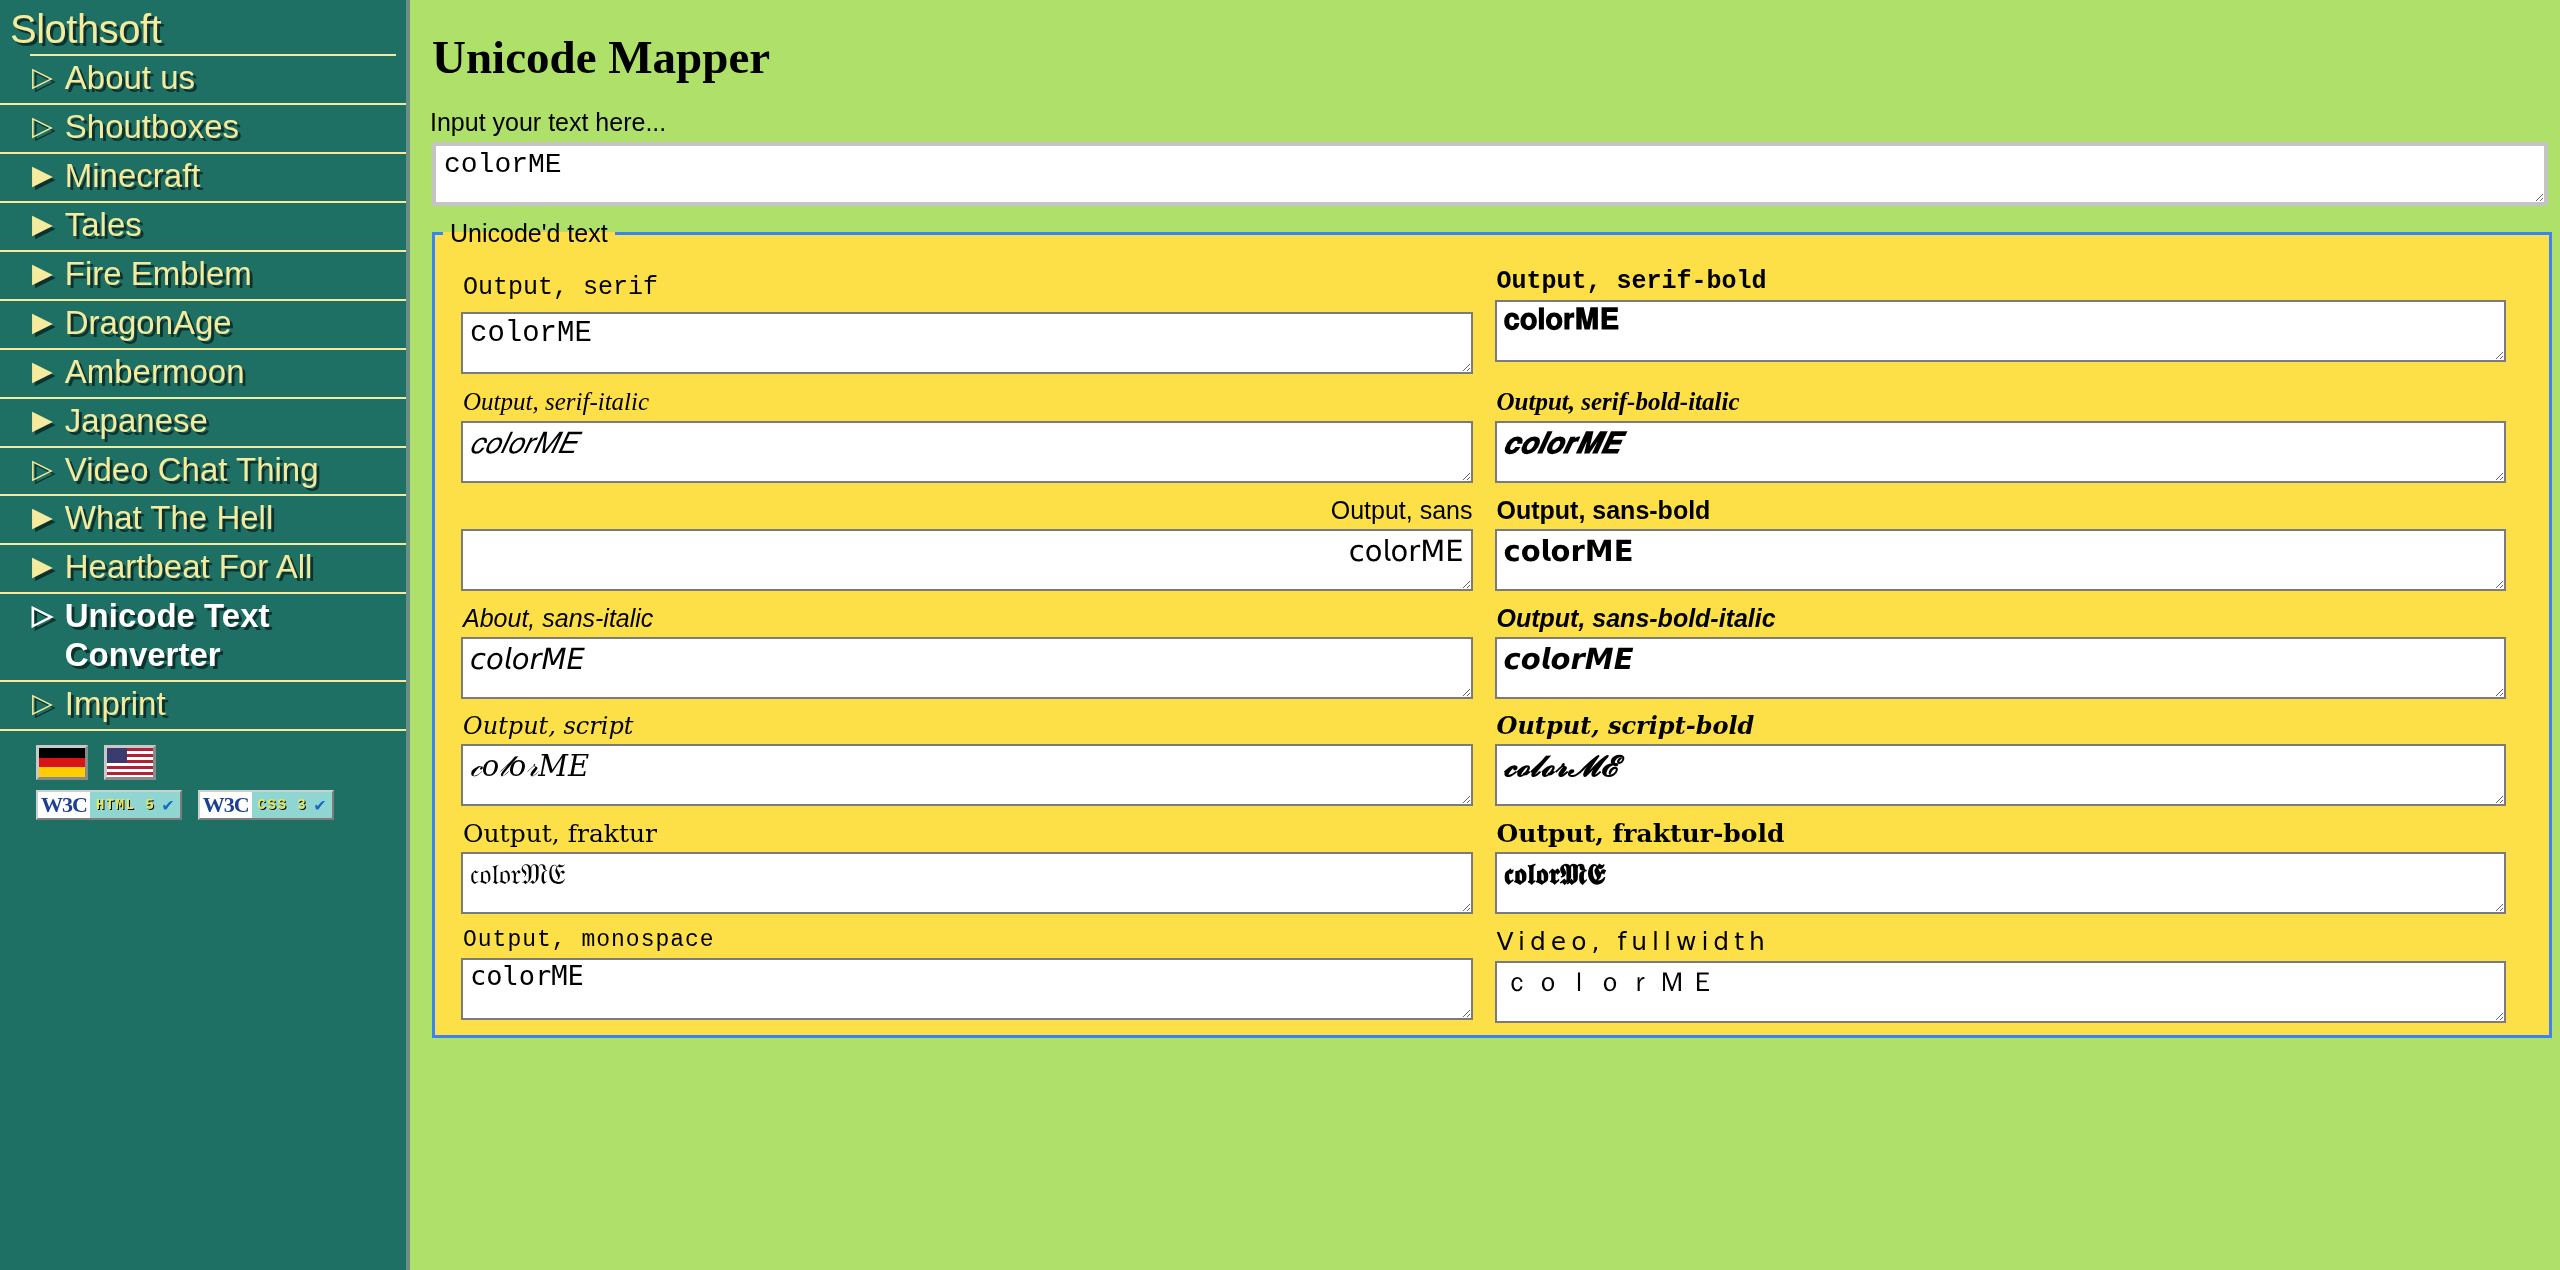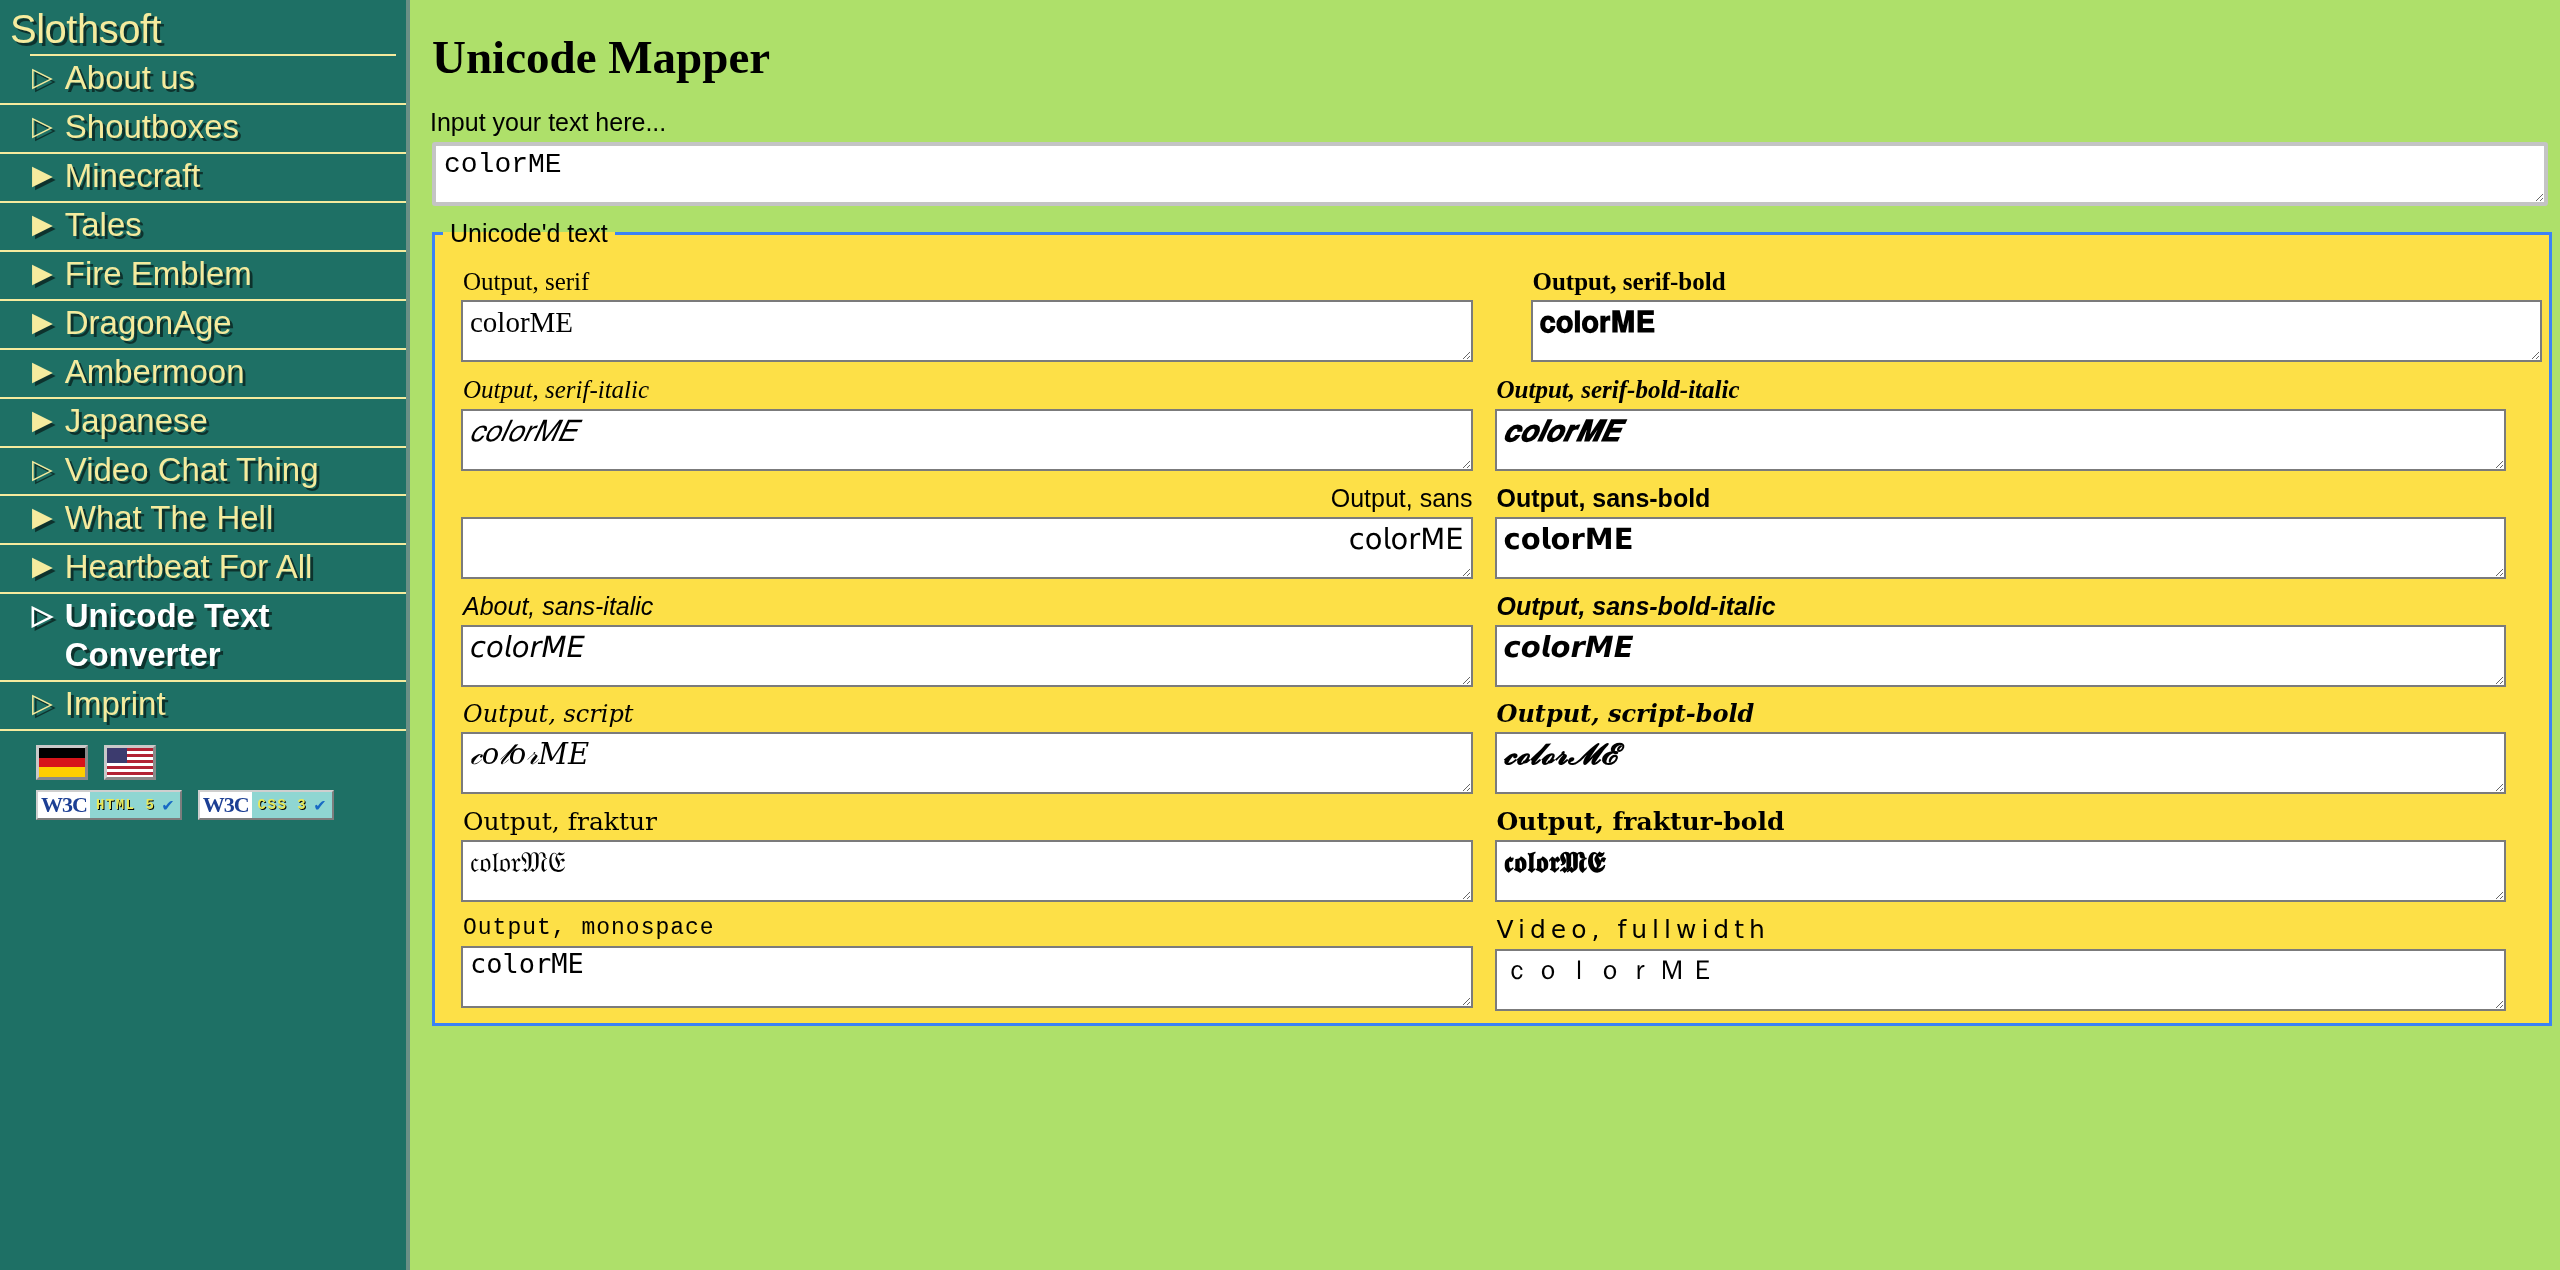--- a/index.html
+++ b/index.html
@@ -221,22 +221,22 @@
     color: #000;
     padding: 2px 7px;
     resize: both;
     outline: none;
     overflow: hidden;
     line-height: 1.25;
     font-family: "Liberation Sans", sans-serif;
   }
 
   
-  .v-serif          { font-family: Liberation Serif, serif; }
-  .v-serif-bold     { font-family: Liberation Serif, serif; font-weight: bold; margin-left: 36px; }
+  .v-serif          { font-family: Liberation Mono, monospace; margin-top: 6px; }
+  .v-serif-bold     { font-family: Liberation Mono, monospace; font-weight: bold; }
   .v-serif-italic   { font-family: "Liberation Serif", serif; font-style: italic; }
   .v-serif-bi       { font-family: "Liberation Serif", serif; font-style: italic; font-weight: bold; }
   .v-sans           { font-family: "Liberation Sans", sans-serif; text-align: right; }
   .v-sans-bold      { font-family: "Liberation Sans", sans-serif; font-weight: bold; }
   .v-sans-italic    { font-family: "Liberation Sans", sans-serif; font-style: italic; }
   .v-sans-bi        { font-family: "Liberation Sans", sans-serif; font-style: italic; font-weight: bold; }
   .v-script         { font-family: "DejaVu Serif", serif; font-style: italic; }
   .v-script-bold    { font-family: "DejaVu Serif", serif; font-style: italic; font-weight: bold; }
   .v-fraktur        { font-family: "DejaVu Serif", serif; }
   .v-fraktur-bold   { font-family: "DejaVu Serif", serif; font-weight: bold; }

